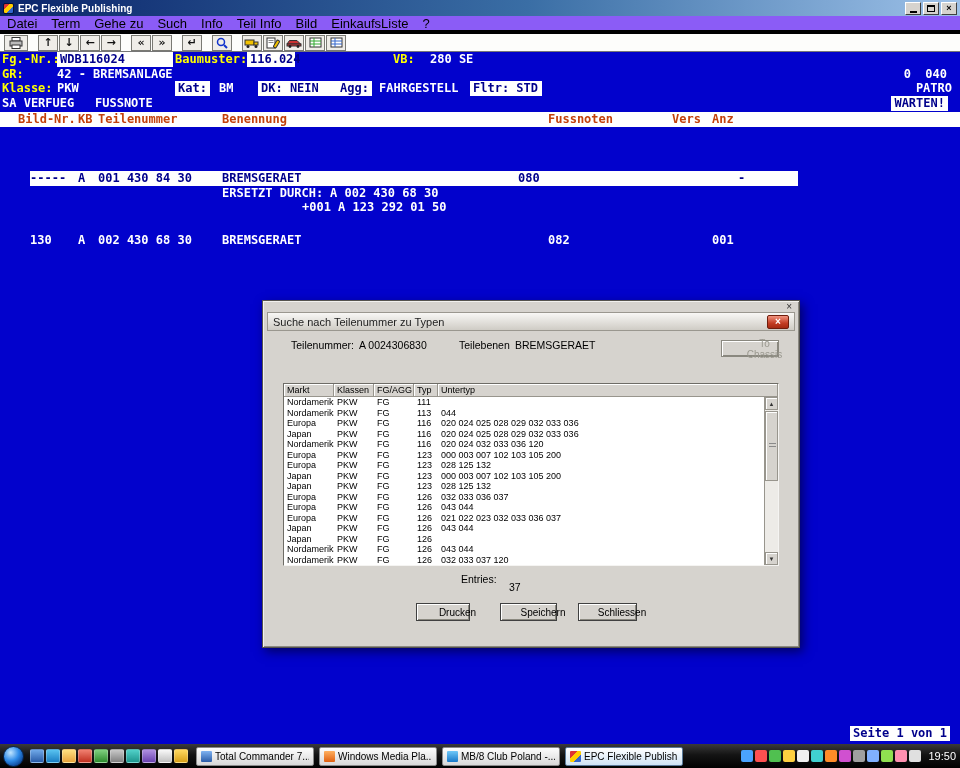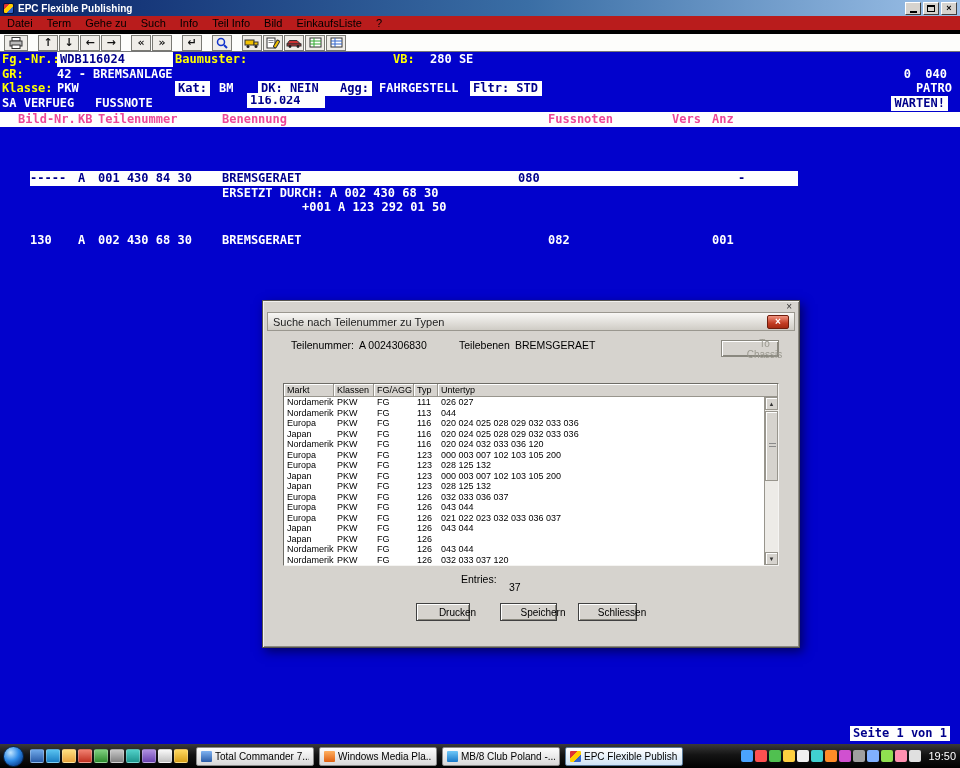--- a/index.html
+++ b/index.html
@@ -15,22 +15,22 @@
     background:linear-gradient(135deg,#D33 0 33%,#FC0 33% 66%,#36C 66%); border:1px solid #04113a; }
   .titlebar .title { color:#fff; font-size:10px; font-weight:bold; flex:1; white-space:nowrap; }
   .wbtns { display:flex; gap:2px; }
   .wbtn { width:16px; height:13px; background:#D6D3CE; border:1px solid;
     border-color:#FFFFFF #404040 #404040 #FFFFFF; display:flex; align-items:center;
     justify-content:center; font-size:9px; font-weight:bold; color:#000; cursor:default; }
   .glyph-min { display:block; width:7px; height:2px; background:#000; margin-top:7px; }
   .glyph-max { display:block; width:8px; height:7px; border:1px solid #000; border-top-width:2px; }
 
   
-  .menubar { position:absolute; left:0; top:16px; width:100%; height:14px; background:#b91c1c;
-    display:flex; align-items:center; font-size:11px; color:#000; }
+  .menubar { position:absolute; left:0; top:16px; width:100%; height:14px; background:#8b5cf6;
+    display:flex; align-items:center; font-size:13px; color:#000; }
   .menu-item { padding:0 7px; height:100%; display:flex; align-items:center; white-space:nowrap; }
 
   .blackband { position:absolute; left:0; top:30px; width:100%; height:4px; background:#000; }
 
   
   .toolbar { position:absolute; left:0; top:34px; width:100%; height:18px; background:#FDFDFB;
     display:flex; align-items:center; padding-left:4px; border-bottom:1px solid #777; }
   .tbtn { width:20px; height:16px; margin-right:1px; background:#EFEDE8; border:1px solid #7A7A74;
     display:flex; align-items:center; justify-content:center;
     font:bold 11px "DejaVu Sans", sans-serif; color:#111; flex:none; }
@@ -39,21 +39,21 @@
 
   
   .content { position:absolute; left:0; top:52px; width:100%; height:692px; }
   .ct { position:absolute; font:bold 12px "DejaVu Sans Mono", monospace; line-height:15px;
     white-space:pre; }
   .y { color:#FFFF00; }
   .w { color:#FFFFFF; }
   .bx { background:#FFFFFF; color:#00008B; height:15px; padding:0 3px; }
   .thead-strip { position:absolute; left:0; top:60px; width:100%; height:15px; background:#FFFFFF; }
   .thead-strip span { position:absolute; top:0; font:bold 12px "DejaVu Sans Mono", monospace;
-    color:#ec4899; white-space:pre; }
+    color:#c2410c; white-space:pre; }
   .hl-row { position:absolute; left:30px; top:119px; width:768px; height:15px; background:#FFFFFF; }
   .hl-row span { position:absolute; top:0; font:bold 12px "DejaVu Sans Mono", monospace;
     color:#00008B; white-space:pre; }
   .plain-row span { color:#FFFFFF; }
 
   
   .dialog { position:absolute; left:262px; top:300px; width:538px; height:348px; background:#D6D3CE;
     border:1px solid #55534E; font-family:"Liberation Sans", sans-serif;
     box-shadow: inset 1px 1px 0 #F2F1EE, inset -1px -1px 0 #8B8982, 3px 4px 10px rgba(0,0,0,.5); }
   .dlg-topstrip { position:absolute; left:0; top:0; width:100%; height:11px; }
@@ -209,21 +209,21 @@
           <line x1="5" y1="1" x2="5" y2="10" stroke="#3366CC"></line>
         </svg>
     </span>
   </div>
 
   <div class="content">
 
     <span class="ct y" style="left:2px; top:0;">Fg.-Nr.:</span>
     <span class="ct bx" style="left:57px; top:0; width:116px;">WDB116024</span>
     <span class="ct y" style="left:175px; top:0;">Baumuster:</span>
-    <span class="ct bx" style="left:247px; top:0; width:78px;margin-top:41px;">116.024</span>
+    <span class="ct bx" style="left:247px; top:0; width:48px;">116.024</span>
     <span class="ct y" style="left:393px; top:0;">VB:</span>
     <span class="ct w" style="left:430px; top:0;">280 SE</span>
 
     <span class="ct y" style="left:2px; top:15px;">GR:</span>
     <span class="ct w" style="left:57px; top:15px;">42 - BREMSANLAGE</span>
     <span class="ct w" style="right:13px; top:15px;">0  040</span>
 
     <span class="ct y" style="left:2px; top:29px;">Klasse:</span>
     <span class="ct w" style="left:57px; top:29px;">PKW</span>
     <span class="ct bx" style="left:175px; top:29px;">Kat:</span>
@@ -295,21 +295,20 @@
         <span class="c2">FG/AGG</span>
         <span class="c3">Typ</span>
         <span class="c4">Untertyp</span>
       </div>
       <div class="dlg-tbody">
         <div class="dlg-tr">
             <span class="c0">Nordamerika</span>
             <span class="c1">PKW</span>
             <span class="c2">FG</span>
             <span class="c3">111</span>
-            <span class="c4">026 027</span>
           </div>
         <div class="dlg-tr">
             <span class="c0">Nordamerika</span>
             <span class="c1">PKW</span>
             <span class="c2">FG</span>
             <span class="c3">113</span>
             <span class="c4">044</span>
           </div>
         <div class="dlg-tr">
             <span class="c0">Europa</span>

